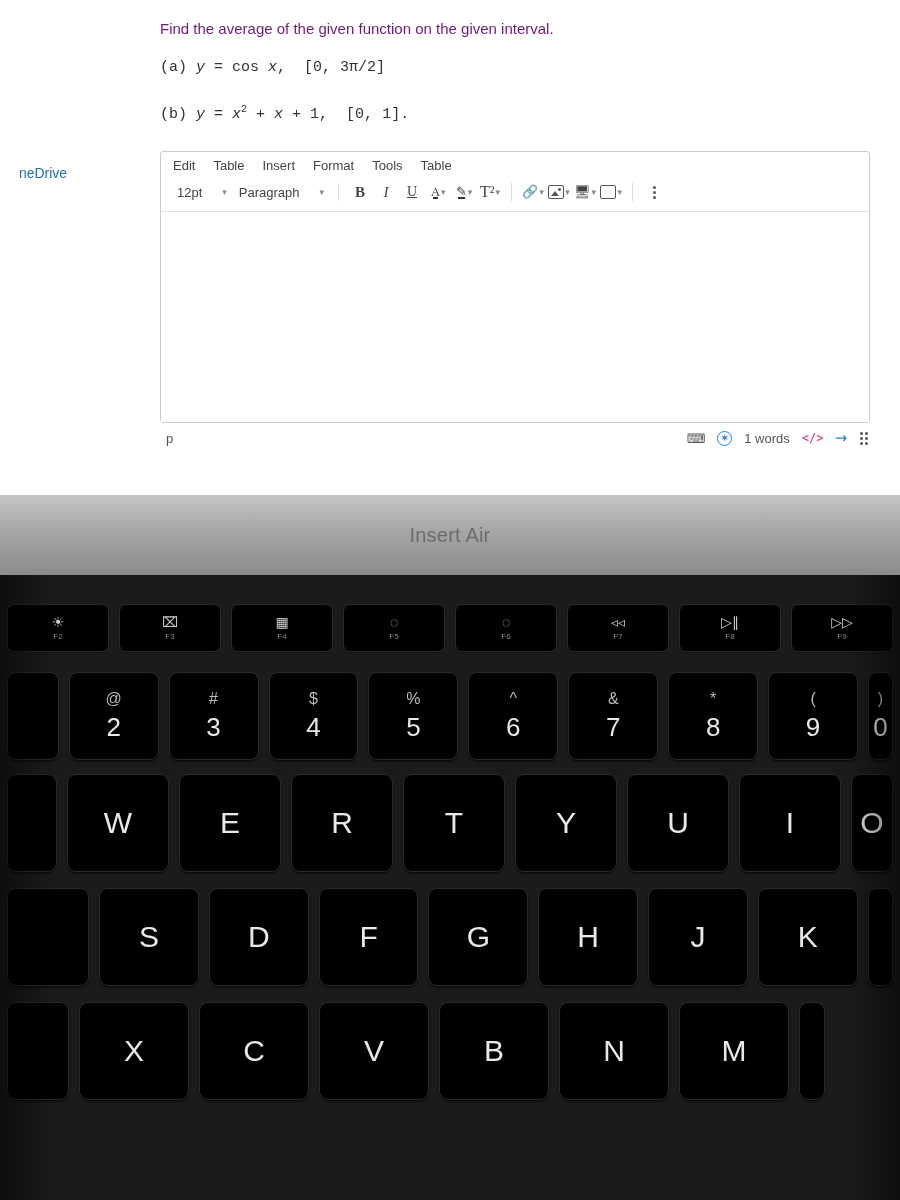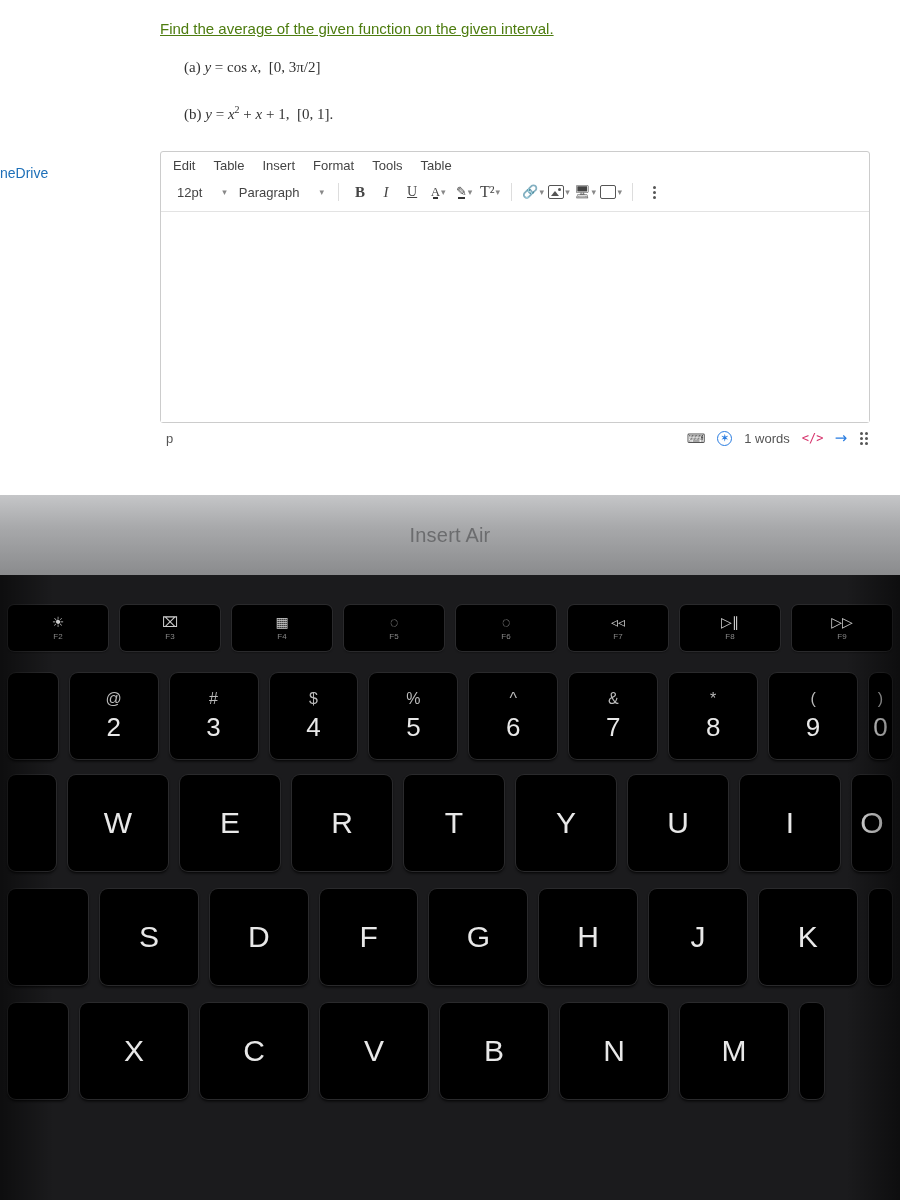--- a/index.html
+++ b/index.html
@@ -17,37 +17,35 @@
     padding:0 0 0 0;
     position:relative;
     display:flex;
   }
   .left-col {
     width:80px;
     padding-top:165px;
     color:#1d6fb8;
     font-size:14px;
   }
-  .left-col div { padding-left:0; }
+  .left-col div { padding-left:6px;text-align:center; }
   .main-col {
     flex:1;
     padding:20px 30px 0 80px;
     color:#333;
   }
   .question-text {
     font-size:15px;
-    color:#4d7c0f;
+    color:#701a75;
     margin-bottom:22px;
-    text-decoration:underline;
   }
   .part {
-    font-family:Liberation Serif, serif;
+    font-family:Liberation Mono, monospace;
     font-size:15px;
     margin-bottom:28px;
-    margin-left:24px;
   }
   .part sup { font-size:10px; }
   
   .editor {
     border:1px solid #ccc;
     border-radius:3px;
     margin-top:4px;
   }
   .menubar {
     display:flex;

